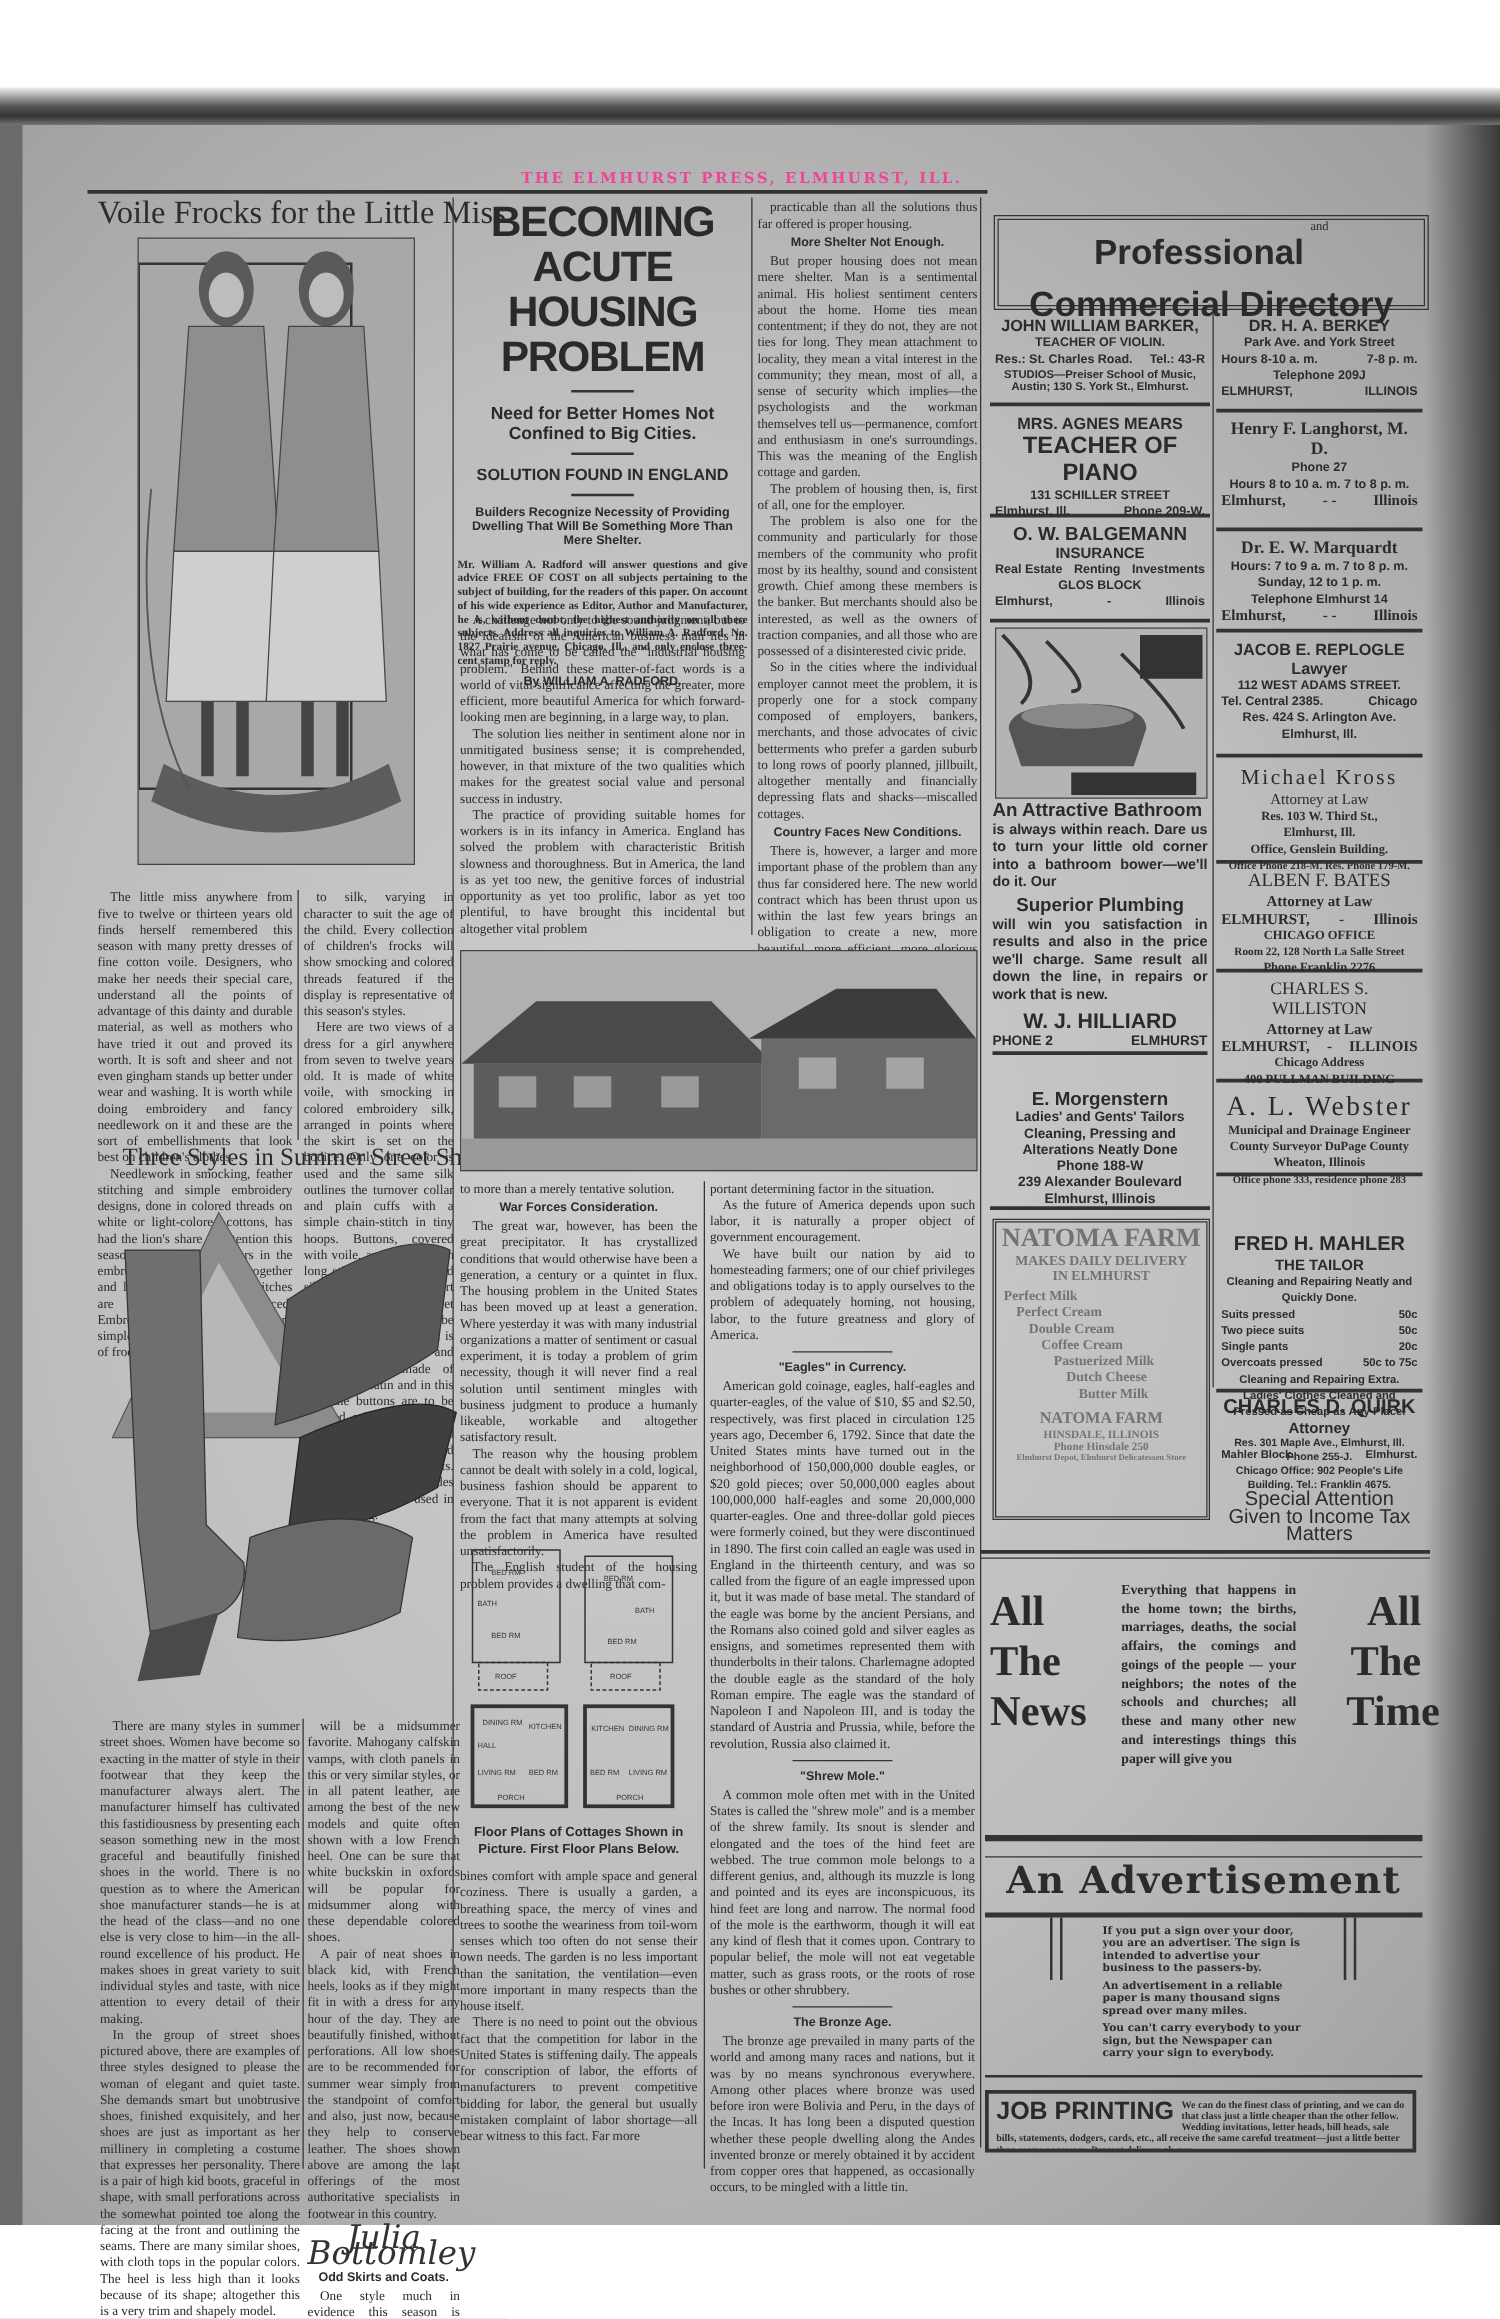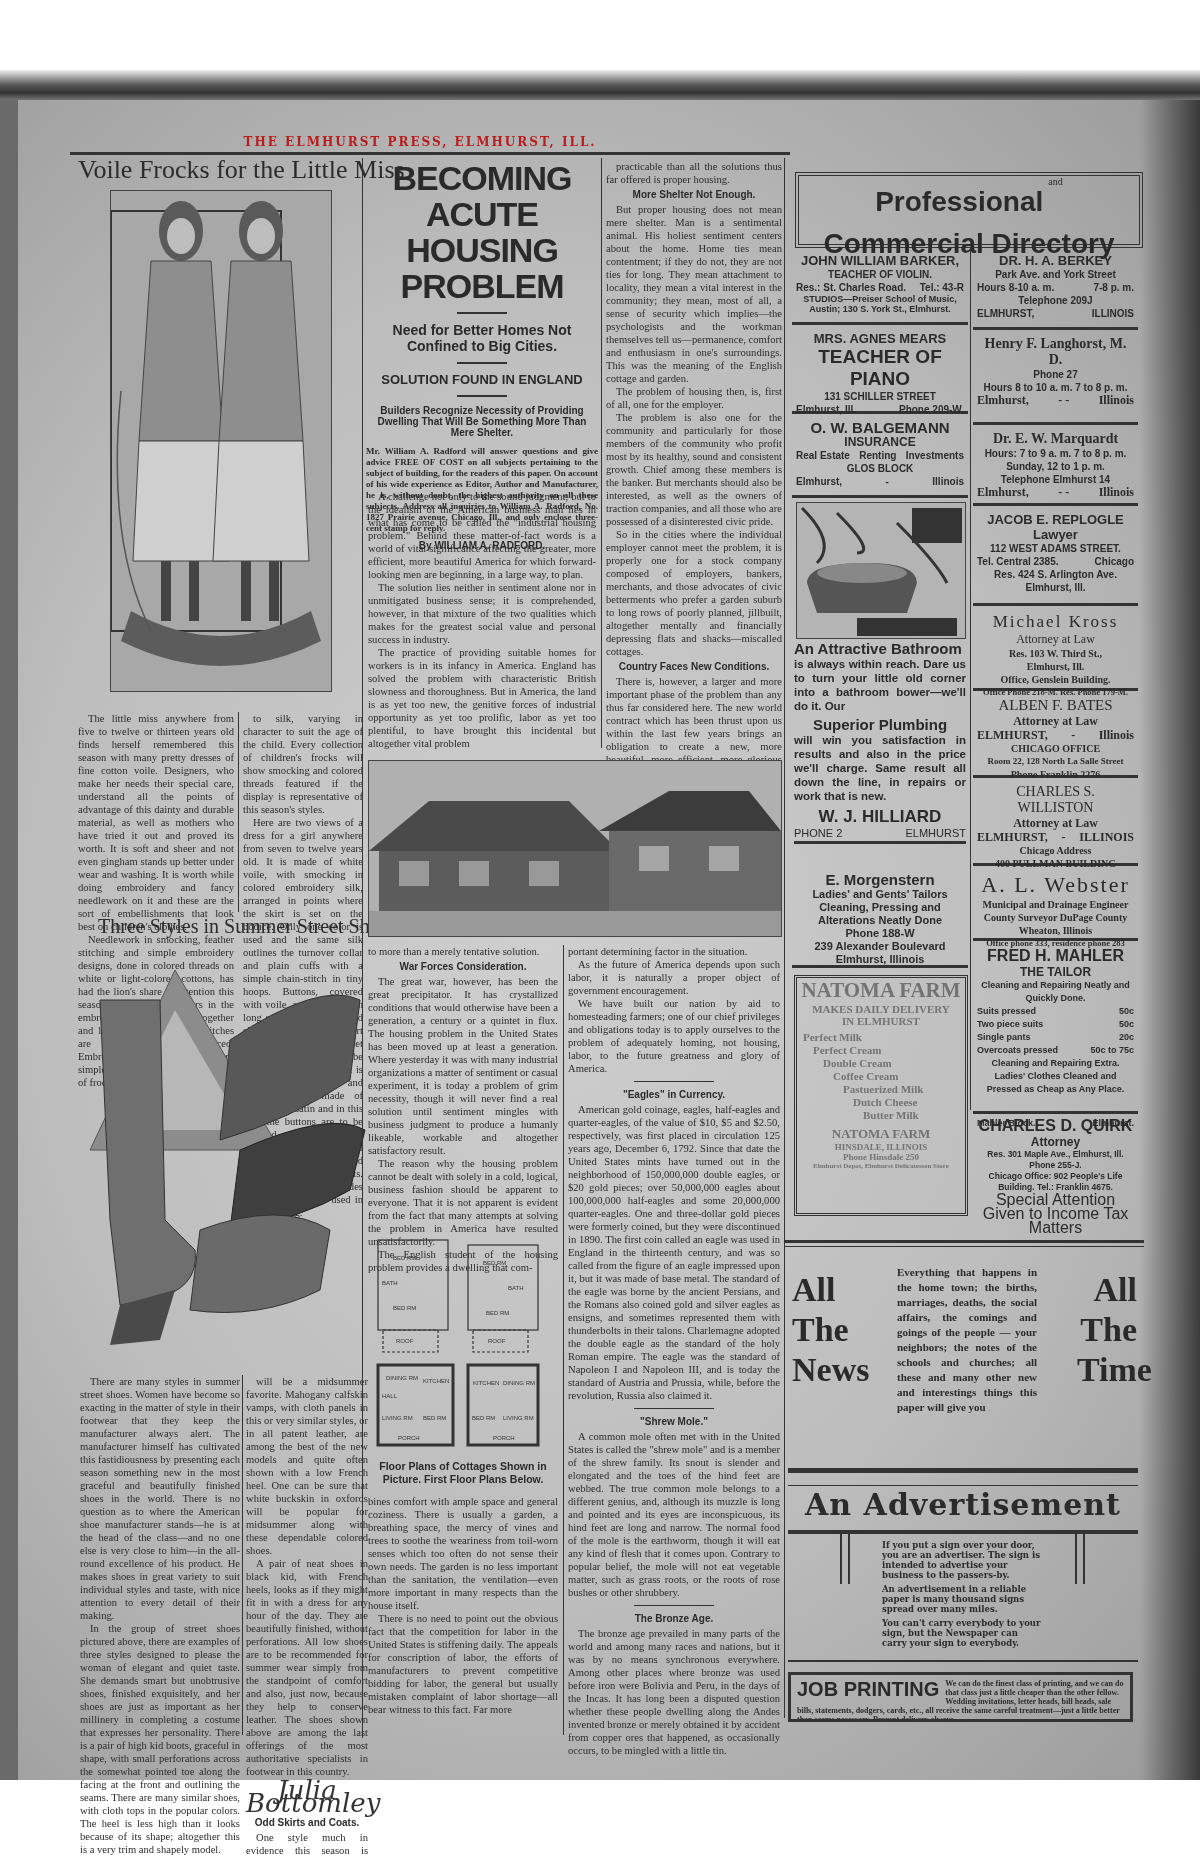--- a/index.html
+++ b/index.html
@@ -2,21 +2,21 @@
 <html><head>
 <meta charset="utf-8">
 <style>
   html,body{margin:0;padding:0;}
   body{width:1200px;height:1855px;background:#ffffff;position:relative;overflow:hidden;font-family:"DejaVu Serif",serif;color:#2a2a2a;}
   .scanbar{position:absolute;left:0;top:70px;width:1200px;height:38px;background:linear-gradient(#eee,#555 40%,#333 60%,#bbb);}
   .page{position:absolute;left:0;top:100px;width:1200px;height:1680px;background:#b9b9b9;
         background-image:radial-gradient(ellipse at 45% 50%,#cfcfcf 0%,#bdbdbd 55%,#9a9a9a 100%);}
   .leftedge{position:absolute;left:0;top:100px;width:18px;height:1680px;background:#6a6a6a;}
   .rightshade{position:absolute;right:0;top:100px;width:60px;height:1680px;background:linear-gradient(90deg,rgba(0,0,0,0),rgba(40,40,40,.85));}
-  .masthead{position:absolute;left:70px;top:135px;width:700px;text-align:center;font-size:12px;letter-spacing:2px;font-weight:bold;color:#b91c1c;}
+  .masthead{position:absolute;left:70px;top:135px;width:700px;text-align:right;font-size:12px;letter-spacing:2px;font-weight:bold;color:#ec4899;}
   .rule{position:absolute;height:3px;background:#333;}
   .vrule{position:absolute;width:1px;background:#333;}
   .abs{position:absolute;}
   .hd-serif{font-family:"Liberation Serif",serif;color:#2c2c2c;}
   .hd-cond{font-family:"Liberation Sans",sans-serif;font-weight:bold;color:#2a2a2a;transform-origin:left top;}
   .body-text{font-family:"Liberation Serif",serif;font-size:10.6px;line-height:13px;text-align:justify;color:#2b2b2b;}
   .body-text p{margin:0;text-indent:10px;}
   .sub{font-family:"Liberation Sans",sans-serif;font-weight:bold;font-size:10px;text-align:center;margin:2px 0;}
   .img-box{position:absolute;background:#9b9b9b;border:1px solid #444;}
   .dir-box{position:absolute;border-bottom:3px solid #333;text-align:center;font-family:"Liberation Sans",sans-serif;color:#2b2b2b;padding:3px 4px;box-sizing:border-box;}
@@ -250,21 +250,21 @@
     <path d="M5 5 Q40 40 20 60 M40 10 Q80 50 60 50 M100 20 Q140 60 150 80" stroke="#333" fill="none" stroke-width="3"></path>
     <rect x="60" y="115" width="100" height="18" fill="#333"></rect>
   </svg>
 </div>
 <div class="abs" style="left:794px;top:640px;width:172px;font-family:'Liberation Sans',sans-serif;">
   <div class="hd-cond" style="font-size:15px;">An Attractive Bathroom</div>
   <div style="font-size:11.5px;line-height:14px;text-align:justify;font-weight:bold;">is always within reach. Dare us to turn your little old corner into a bathroom bower—we'll do it. Our</div>
   <div class="hd-cond center" style="font-size:15px;margin-top:3px;">Superior Plumbing</div>
   <div style="font-size:11.5px;line-height:14px;text-align:justify;font-weight:bold;">will win you satisfaction in results and also in the price we'll charge. Same result all down the line, in repairs or work that is new.</div>
   <div class="hd-cond center" style="font-size:17px;margin-top:4px;">W. J. HILLIARD</div>
-  <div class="row" style="font-size:11px;font-weight:normal;border-bottom:3px solid #333;padding-bottom:2px;align-items:flex-end;">
+  <div class="row" style="font-size:11px;font-weight:bold;border-bottom:3px solid #333;padding-bottom:2px;align-items:flex-end;">
       <span>PHONE 2</span>
       <span>ELMHURST</span>
     </div>
 </div>
 
 <div class="dir-box" style="left:792px;top:868px;width:176px;height:100px;">
   <div class="dir-name" style="font-size:15px;">E. Morgenstern</div>
   <div style="font-size:11px;line-height:13px;font-weight:bold;">
     <div>Ladies' and Gents' Tailors</div>
     <div>Cleaning, Pressing and</div>
@@ -372,21 +372,21 @@
   <div class="dir-line">400 PULLMAN BUILDING</div>
 </div>
 <div class="dir-box" style="left:973px;top:869px;width:165px;height:72px;font-family:'Liberation Serif',serif;">
   <div style="font-size:22px;letter-spacing:2px;">A. L. Webster</div>
   <div class="dir-line">Municipal and Drainage Engineer</div>
   <div class="dir-line">County Surveyor DuPage County</div>
   <div class="dir-line">Wheaton, Illinois</div>
   <div class="dir-line" style="font-size:8.5px;">Office phone 333, residence phone 283</div>
 </div>
 <div class="dir-box" style="left:973px;top:944px;width:165px;height:170px;">
-  <div class="hd-cond" style="font-size:16px;">FRED H. MAHLER</div>
+  <div class="hd-cond" style="font-size:16px;margin-top:40px;">FRED H. MAHLER</div>
   <div class="hd-cond" style="font-size:12px;">THE TAILOR</div>
   <div class="dir-line" style="font-size:9px;">Cleaning and Repairing Neatly and Quickly Done.</div>
   <div class="dir-line row" style="font-size:9px;">
       <span>Suits pressed</span>
       <span>50c</span>
     </div>
   <div class="dir-line row" style="font-size:9px;">
       <span>Two piece suits</span>
       <span>50c</span>
     </div>

